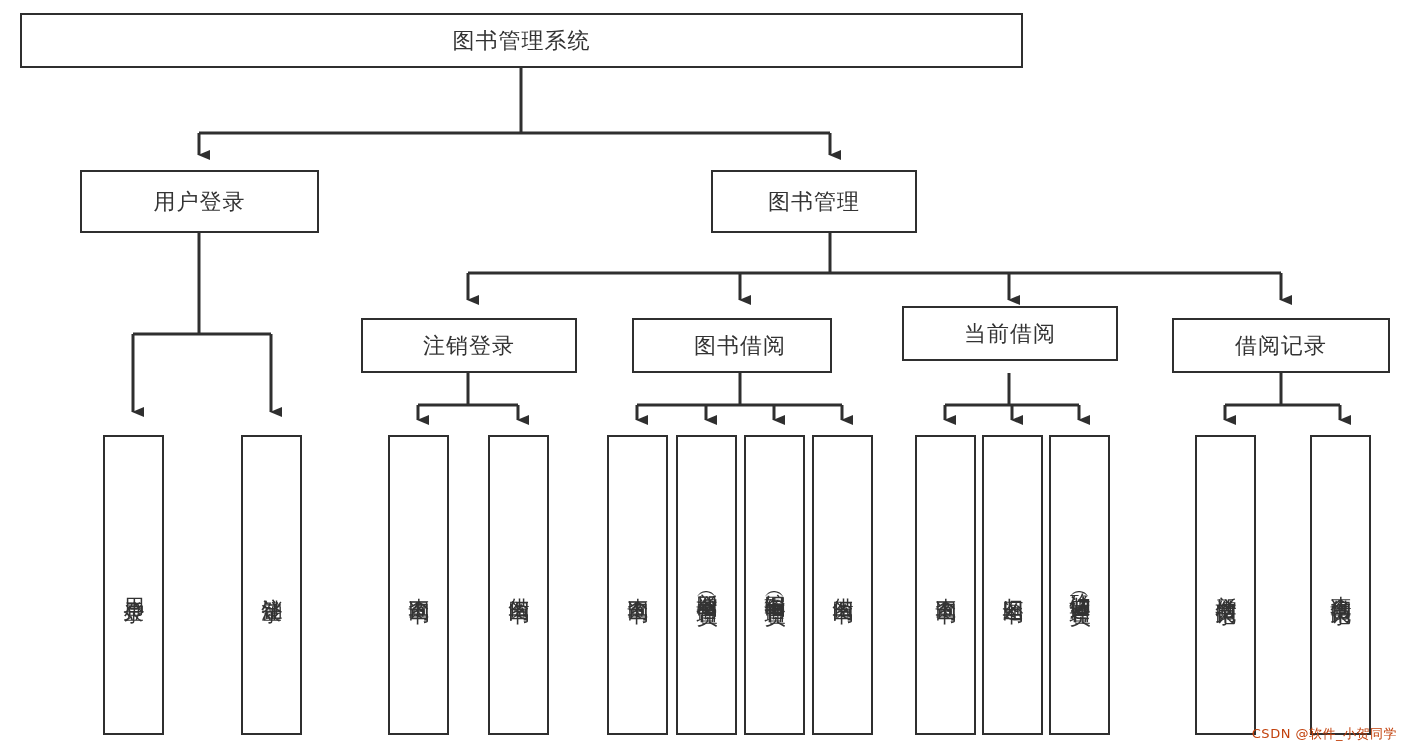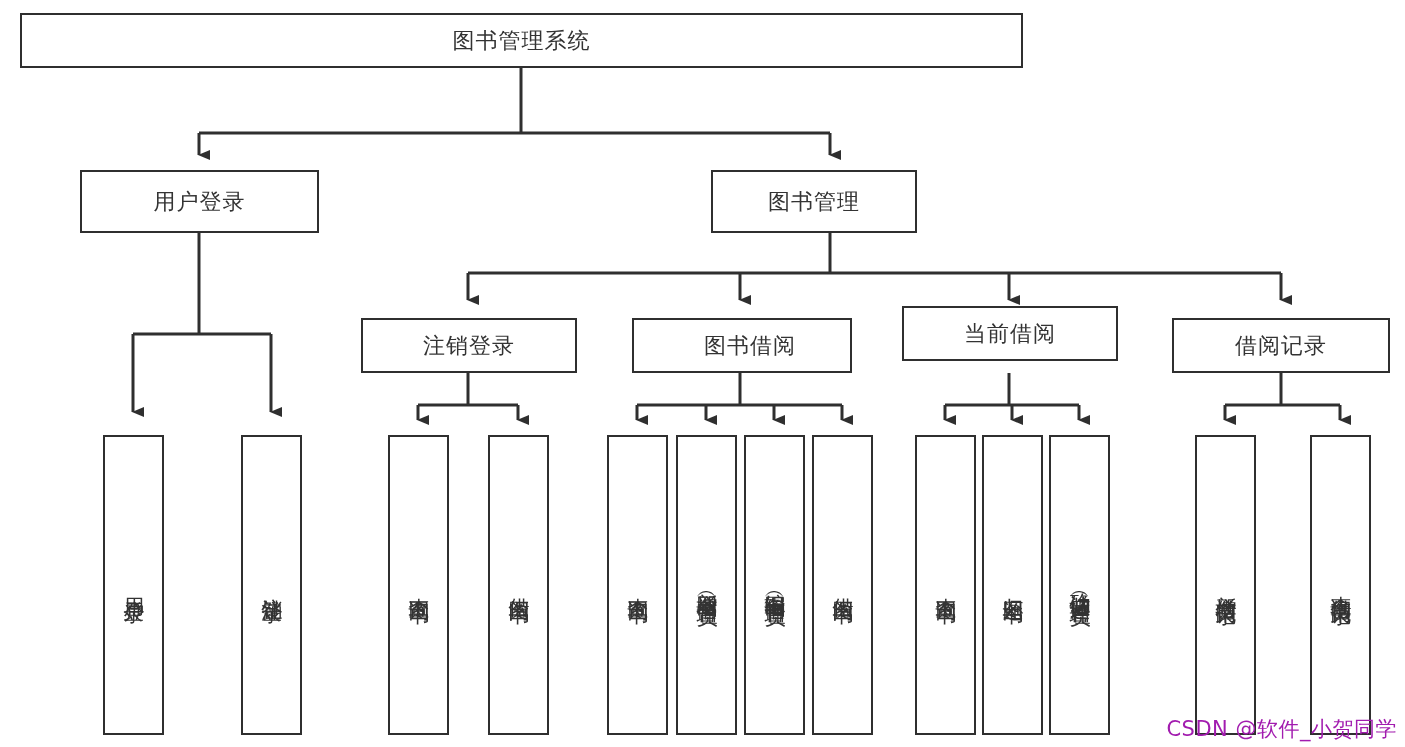--- a/index.html
+++ b/index.html
@@ -53,22 +53,22 @@
     writing-mode: vertical-rl;
     text-orientation: upright;
     line-height: 1.18;
     letter-spacing: 2px;
     white-space: nowrap;
   }
   .watermark {
     position: absolute;
     right: 8px;
     bottom: 4px;
-    font-size: 21px;
-    color: #a21caf;
+    font-size: 13px;
+    color: #c2410c;
     white-space: nowrap;
     letter-spacing: 0.5px;
     pointer-events: none;
   }
 </style>
 </head>
 <body>
 
 <div id="diagram-root">
 
@@ -130,21 +130,21 @@
   <div class="node-box horiz" style="left:80px; top:170px; width:239px; height:63px;">
     <span class="node-label-h">用户登录</span>
   </div>
   <div class="node-box horiz" style="left:711px; top:170px; width:206px; height:63px;">
     <span class="node-label-h">图书管理</span>
   </div>
 
   <div class="node-box horiz" style="left:361px; top:318px; width:216px; height:55px;">
     <span class="node-label-h">注销登录</span>
   </div>
-  <div class="node-box horiz" style="left:632px; top:318px; width:220px; height:55px;padding-left:16px;">
+  <div class="node-box horiz" style="left:632px; top:318px; width:200px; height:55px;padding-left:16px;">
     <span class="node-label-h">图书借阅</span>
   </div>
   <div class="node-box horiz" style="left:902px; top:306px; width:216px; height:55px;">
     <span class="node-label-h">当前借阅</span>
   </div>
   <div class="node-box horiz" style="left:1172px; top:318px; width:218px; height:55px;">
     <span class="node-label-h">借阅记录</span>
   </div>
 
   <div class="node-box vert" style="left:103px; top:435px; width:61px; height:300px;">

